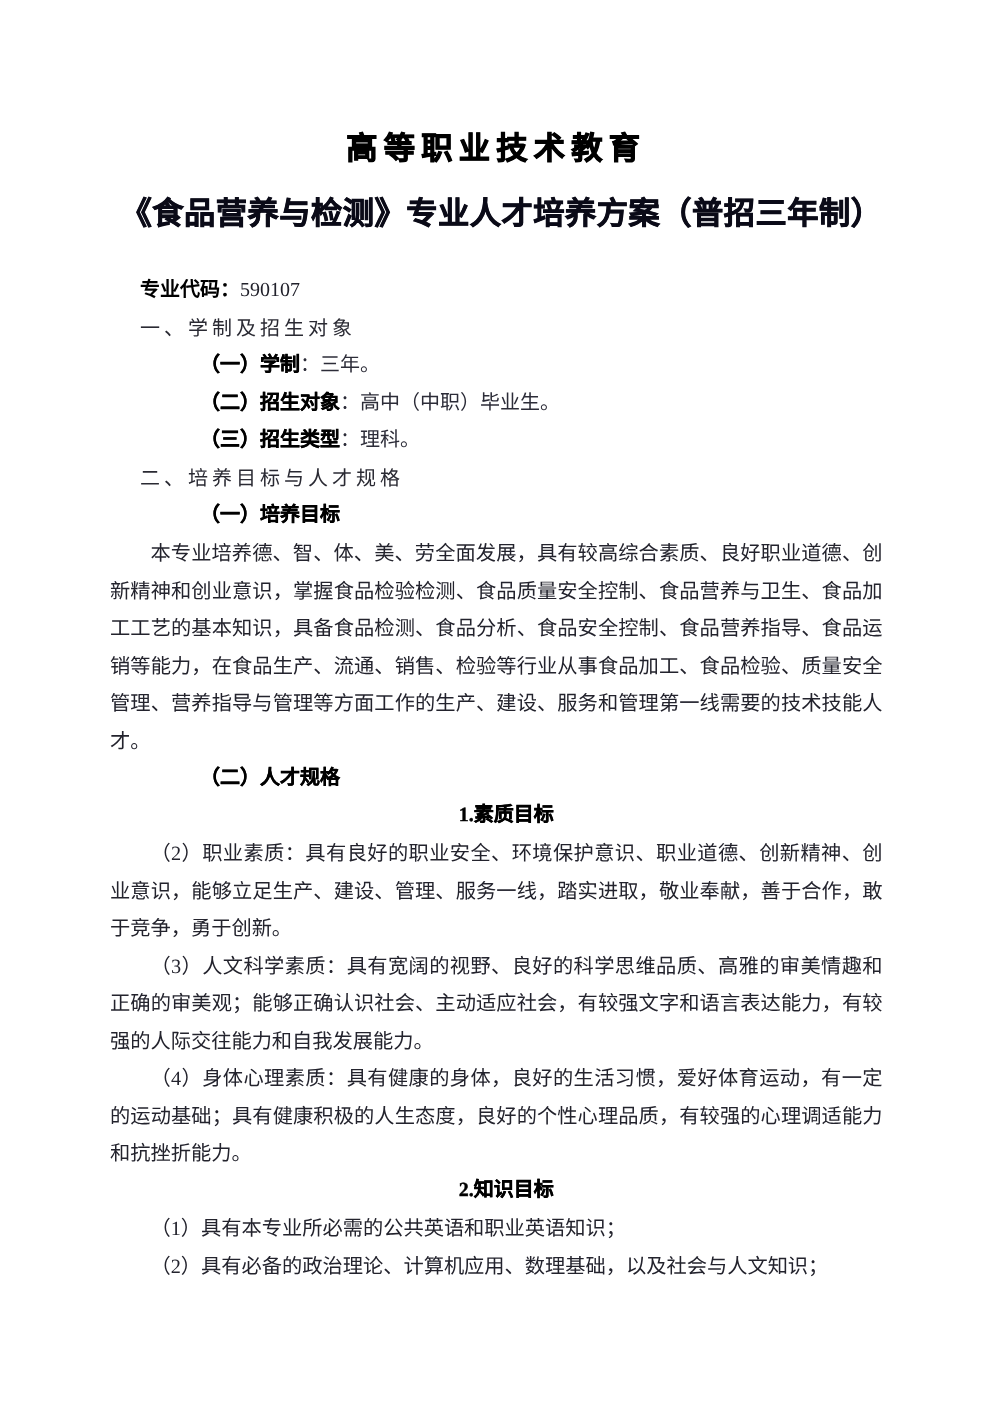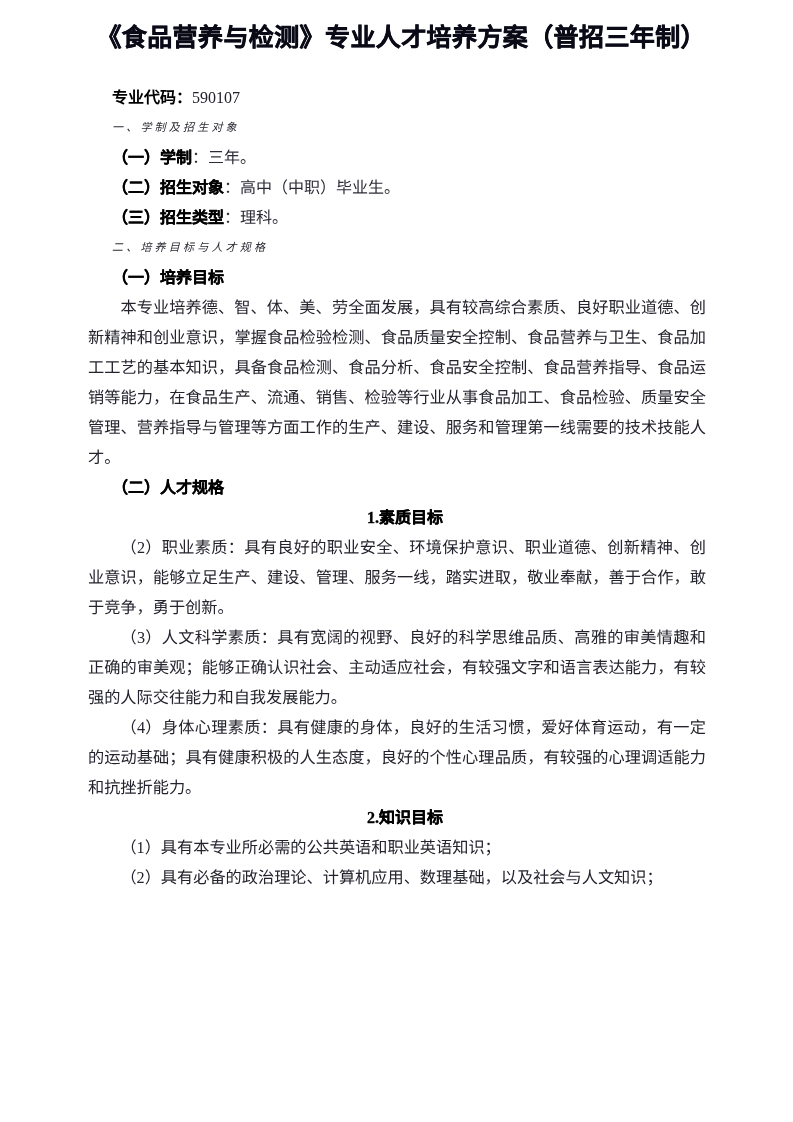--- a/index.html
+++ b/index.html
@@ -64,41 +64,41 @@
     font-weight: bold;
     color: #000;
   }
   .code-value {
     font-family: "Liberation Serif", "DejaVu Serif", serif;
     color: #21212b;
   }
 
   
   .h-top {
-    font-size: 11px;
+    font-size: 16px;
     line-height: 30px;
     margin: 0;
     padding-left: 24px;
     letter-spacing: 3.2px;
     color: #2a2a33;
     font-family: "DejaVu Sans", "Liberation Sans", sans-serif;
     font-weight: normal;
-    font-style: italic;
   }
 
   
   .h-sub {
     font-size: 16px;
     line-height: 30px;
     margin: 0;
     padding-left: 24px;
   }
   .h-sub .lbl {
     font-weight: bold;
     color: #000;
+    margin-left: 48px;
     -webkit-text-stroke: 0.25px #000;
   }
   .h-sub .val {
     color: #2c2c38;
   }
 
   
   .h-num {
     font-size: 16px;
     line-height: 30px;
@@ -133,20 +133,21 @@
     text-indent: 2em;
     color: #23232d;
   }
 </style>
 </head>
 <body>
 
 <div class="page">
   <div class="content">
 
+    <h1 class="title-main">高等职业技术教育</h1>
 
     <h2 class="title-sub">《食品营养与检测》专业人才培养方案（普招三年制）</h2>
 
     <div class="gap-after-title"></div>
 
     <p class="code-line">
       <span class="code-label">专业代码：</span><span class="code-value">590107</span>
     </p>
 
     <p class="h-top">一、学制及招生对象</p>

